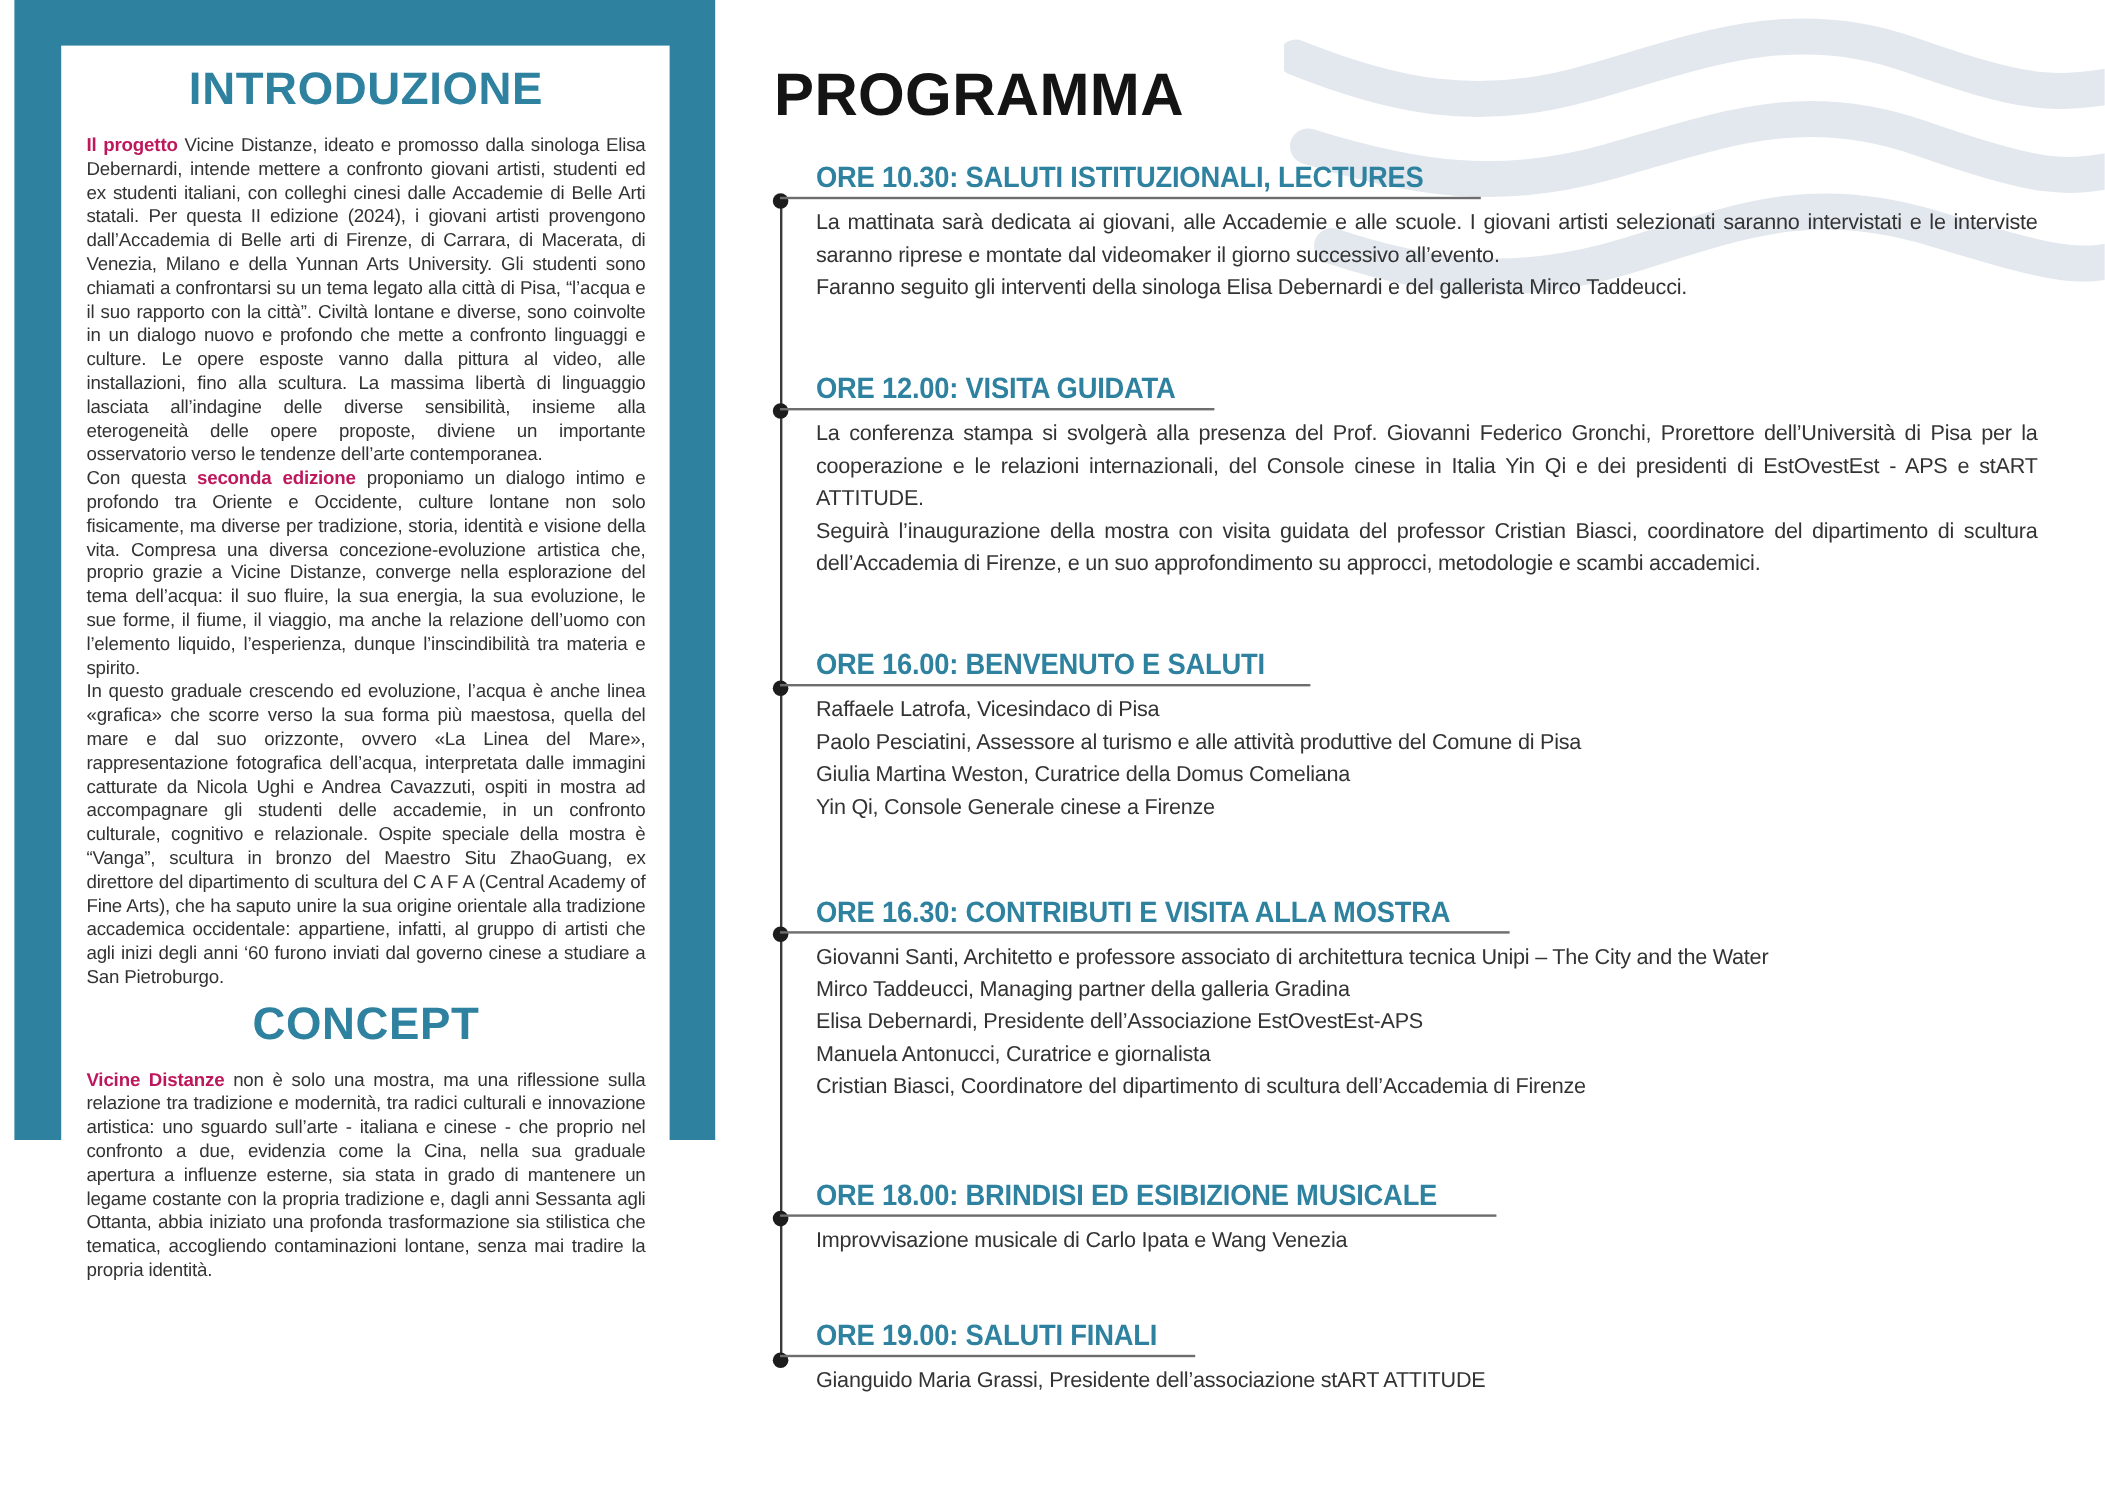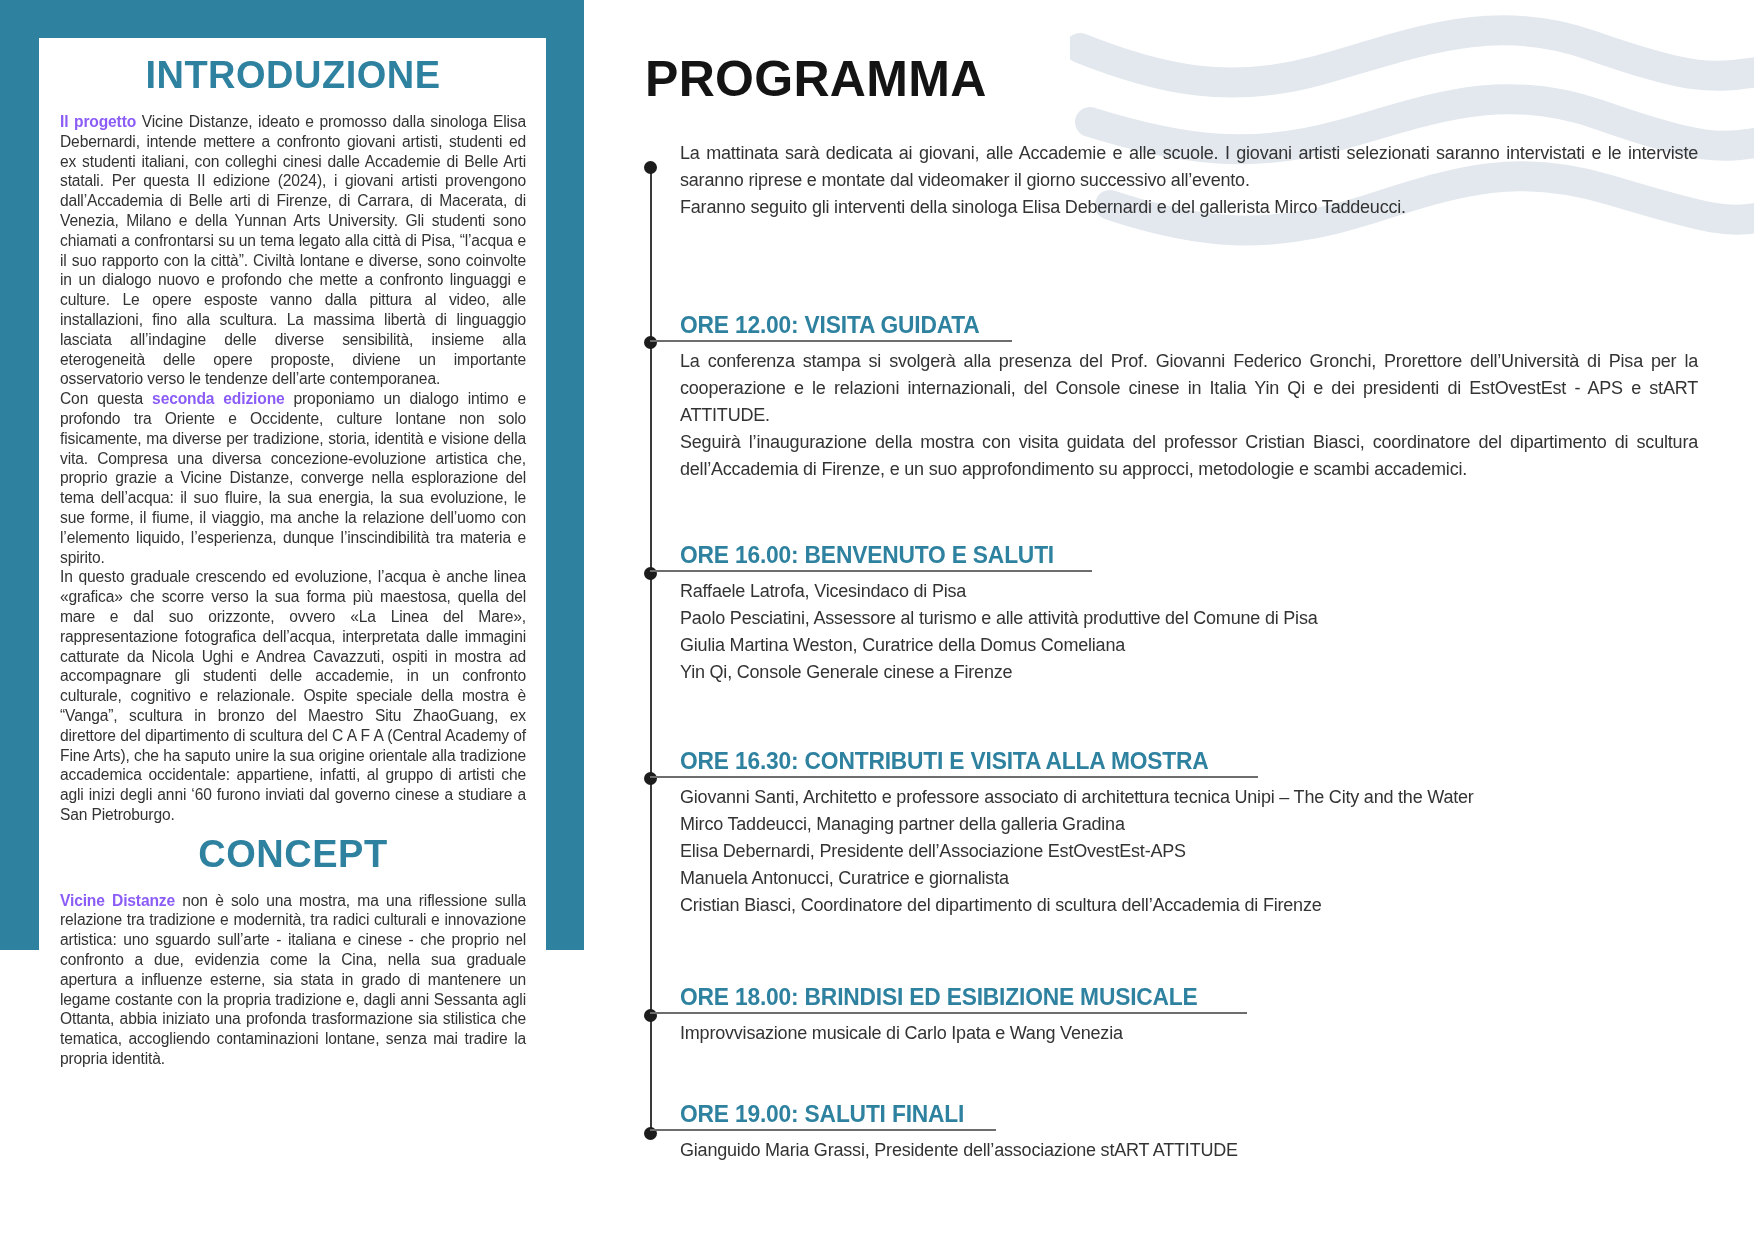--- a/index.html
+++ b/index.html
@@ -3,21 +3,21 @@
 <meta charset="utf-8">
 <style>
   html, body { margin: 0; padding: 0; }
   body {
     width: 1754px; height: 1241px; position: relative; overflow: hidden;
     background: #ffffff;
     font-family: "Liberation Sans", "DejaVu Sans", sans-serif;
     color: #2b2b2b;
   }
   .left-panel {
-    position: absolute; left: 0; top: 0; width: 584px; height: 950px;
+    position: absolute; left: 12px; top: 0; width: 584px; height: 950px;
     background: #2e82a0;
   }
   .left-inner {
     position: absolute; left: 39px; top: 38px; width: 507px; height: 1164px;
     background: #ffffff;
     box-sizing: border-box;
     padding: 14px 20px 0 21px;
   }
   .section-title {
     text-align: center;
@@ -32,21 +32,21 @@
   .intro-title { margin-bottom: 14px; }
   .concept-title { margin-top: 6px; margin-bottom: 14px; }
   .para {
     font-size: 15.6px;
     line-height: 19.8px;
     text-align: justify;
     margin: 0;
     color: #333333;
     letter-spacing: -0.15px;
   }
-  .para b { color: #8b5cf6; }
+  .para b { color: #be185d; }
 
   
   .waves {
     position: absolute; left: 1070px; top: 0; width: 684px; height: 260px;
   }
   .program-title {
     position: absolute; left: 645px; top: 50px;
     margin: 0;
     font-size: 50px; font-weight: bold; color: #141414;
     letter-spacing: 0.3px;
@@ -121,20 +121,21 @@
     <path d="M40 205 C 130 235, 200 240, 290 212 S 440 160, 540 190 S 660 225, 700 215"></path>
   </g>
 </svg>
 
 <h1 class="program-title">PROGRAMMA</h1>
 
 <div class="timeline-line"></div>
 
 <div class="event" style="top:134px;">
   <div class="dot" style="top:27px;"></div>
+  <div class="head"><span>ORE 10.30: SALUTI ISTITUZIONALI, LECTURES</span></div>
   <div class="body justify" style="width:1018px;">
     <div>La mattinata sarà dedicata ai giovani, alle Accademie e alle scuole. I giovani artisti selezionati saranno intervistati e le interviste saranno riprese e montate dal videomaker il giorno successivo all’evento.</div>
     <div>Faranno seguito gli interventi della sinologa Elisa Debernardi e del gallerista Mirco Taddeucci.</div>
   </div>
 </div>
 
 <div class="event" style="top:310px;">
   <div class="dot" style="top:26px;"></div>
   <div class="head"><span>ORE 12.00: VISITA GUIDATA</span></div>
   <div class="body justify">

